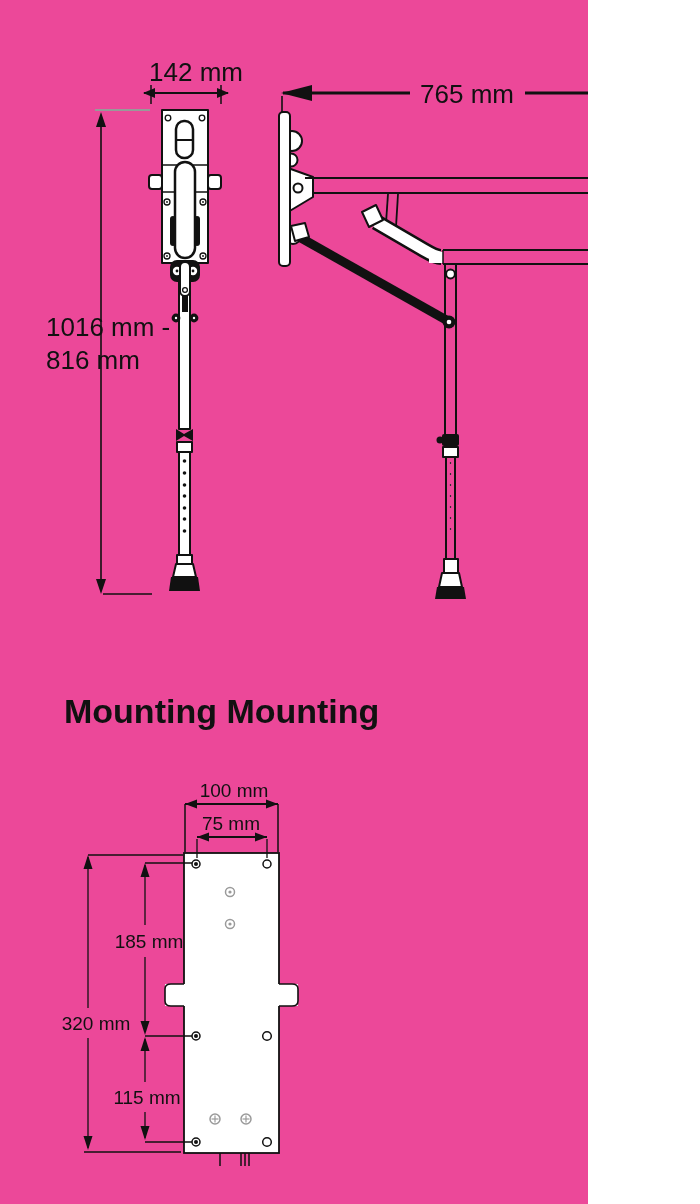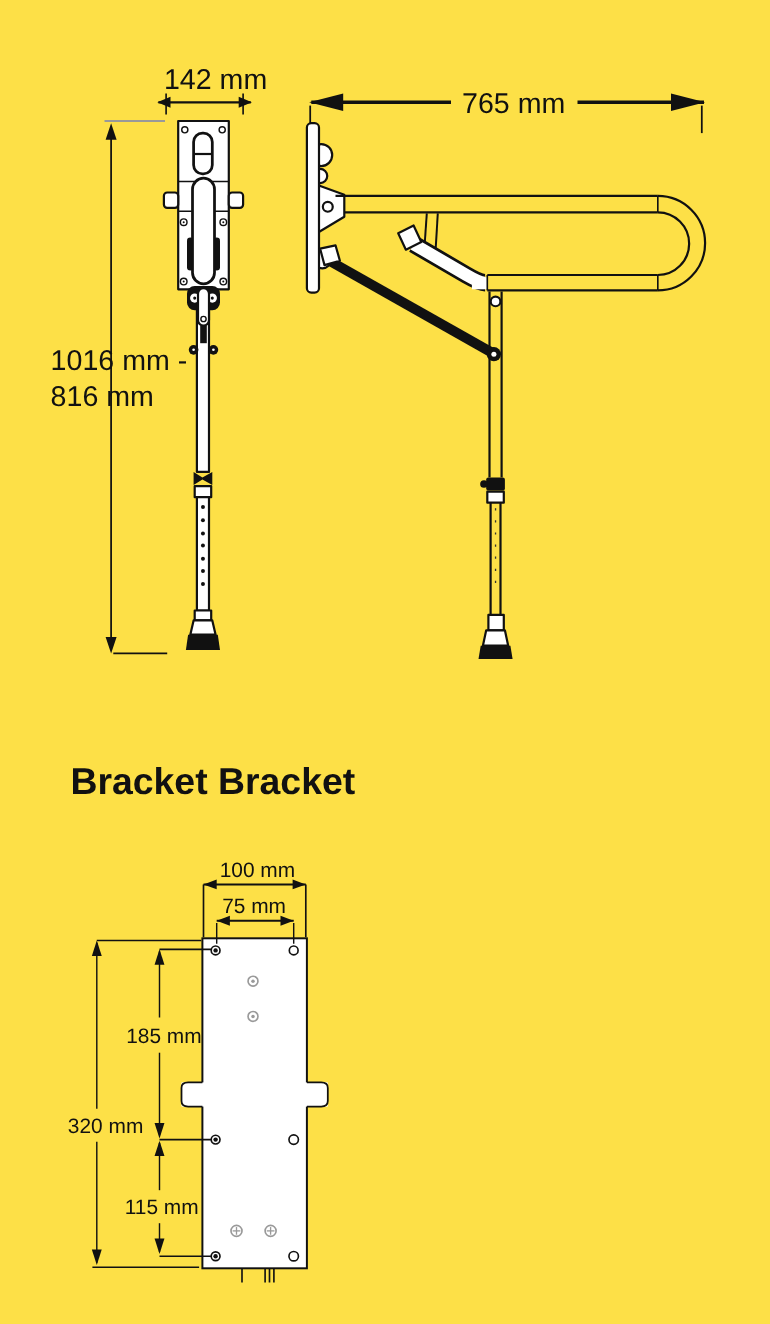--- a/index.html
+++ b/index.html
@@ -1,16 +1,16 @@
 <!DOCTYPE html>
 <html><head>
 <meta charset="utf-8">
 <style>
   html,body{margin:0;padding:0;background:#fff;}
-  .page{position:relative;width:700px;height:1204px;background:#fde047;overflow:hidden;
+  .page{position:relative;width:588px;height:1204px;background:#ec4899;overflow:hidden;
         font-family:"Liberation Sans",sans-serif;}
   .svg-top{position:absolute;top:0;left:0;}
   .svg-bracket{position:absolute;top:744px;left:0;}
   .section-heading{position:absolute;top:692px;left:64px;margin:0;
         font-family:"Liberation Sans",sans-serif;font-size:34px;font-weight:700;color:#111;}
   svg text{font-family:"Liberation Sans",sans-serif;fill:#111;}
   .dim-txt-lg{font-size:26px;}
   .dim-txt-sm{font-size:19px;}
 </style>
 </head>
@@ -156,21 +156,21 @@
       <circle cx="449" cy="322" r="2.3" fill="#fff"></circle>
 
       <path d="M376,222 L424,250 Q436,257 441,257" fill="none" stroke="#111" stroke-width="16"></path>
       <path d="M376,222 L424,250 Q436,257 441,257" fill="none" stroke="#fff" stroke-width="11"></path>
       <rect x="429" y="252" width="14" height="11" fill="#fff"></rect>
       <line x1="443" y1="250" x2="443" y2="264" stroke="#111" stroke-width="1.5"></line>
       <polygon points="362,212 376,205 383,220 369,227" fill="#fff" stroke="#111" stroke-width="2"></polygon>
     </g>
   </svg>
 
-  <h1 class="section-heading">Bracket Bracket</h1>
+  <h1 class="section-heading">Mounting Mounting</h1>
 
   <svg class="svg-bracket" width="700" height="460" viewBox="0 744 700 460">
 
     <g>
       <rect x="184" y="853" width="95" height="300" fill="#fff" stroke="#111" stroke-width="1.8"></rect>
 
       <rect x="165" y="984" width="21" height="22" fill="#fff"></rect>
       <path d="M184,984 L171,984 Q165,984 165,989 L165,1001 Q165,1006 171,1006 L184,1006" fill="none" stroke="#111" stroke-width="1.6"></path>
       <rect x="277" y="984" width="21" height="22" fill="#fff"></rect>
       <path d="M279,984 L292,984 Q298,984 298,989 L298,1001 Q298,1006 292,1006 L279,1006" fill="none" stroke="#111" stroke-width="1.6"></path>

